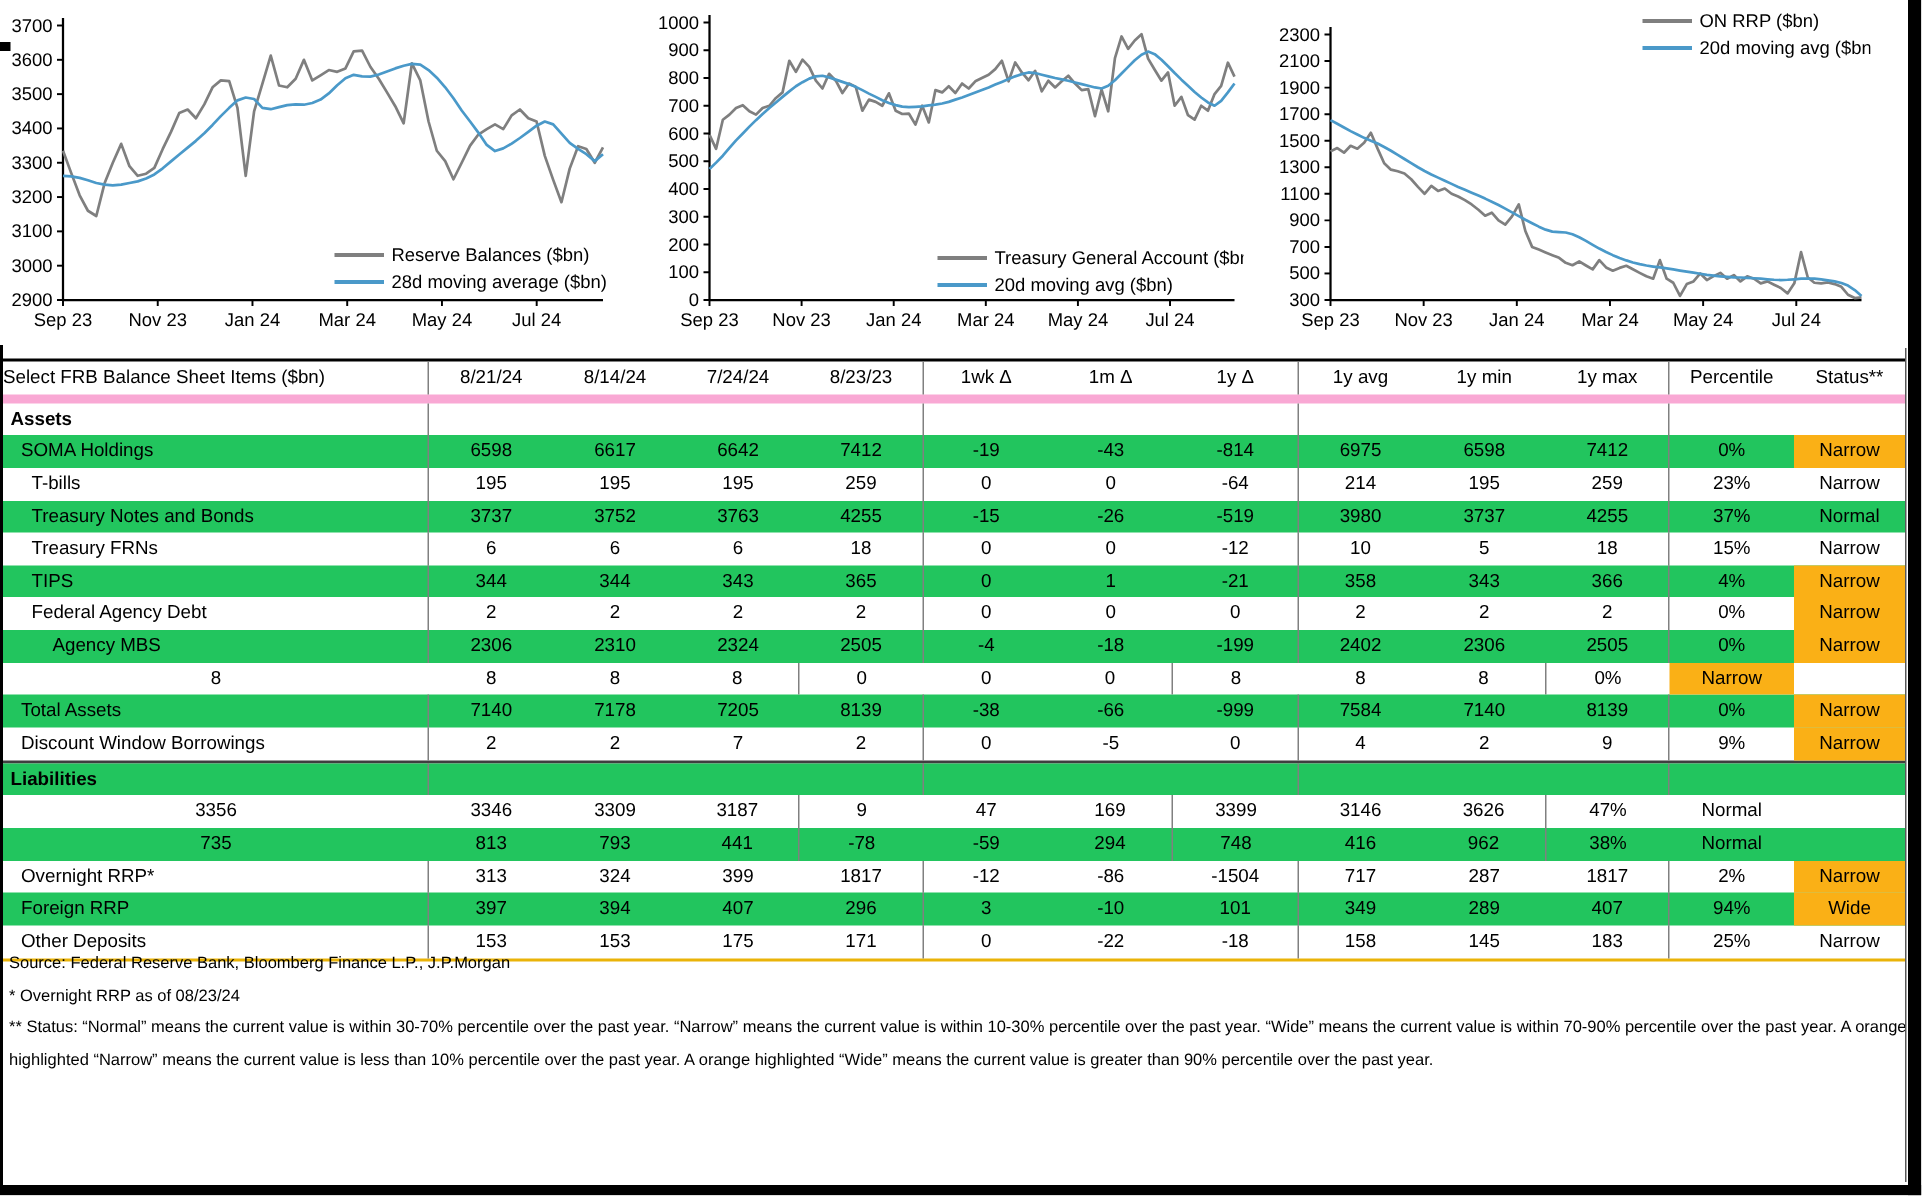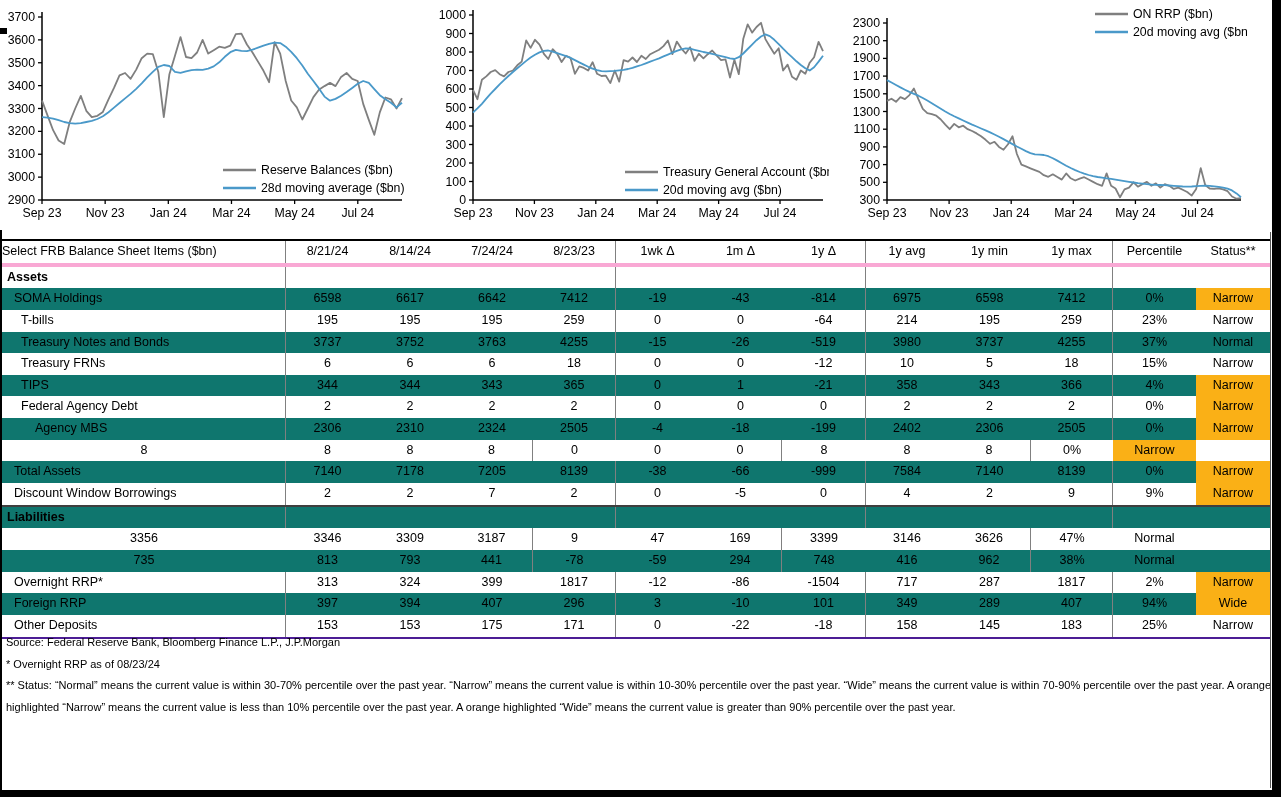--- a/index.html
+++ b/index.html
@@ -19,26 +19,26 @@
 
   
   .balance-table{position:absolute;top:239px;left:2px;width:1268px;
                  border-top:2px solid #000;background:#fff;}
   .trow{display:grid;
         grid-template-columns:284px 83px 82px 82px 83px 83px 83px 84px 82px 83px 82px 83px 74px;
         height:21.65px;}
   .cell{font-size:12.5px;line-height:21.4px;text-align:center;white-space:nowrap;overflow:hidden;}
   .cell.label{text-align:left;}
   .sep{border-right:1px solid #808080;}
-  .shade{background:#0f766e;}
+  .shade{background:#22c55e;}
   .section .cell.label{font-weight:700;}
   .hl{background:#FAB016;}
-  .hdr{border-bottom:4px solid #f9a8d4;}
+  .hdr{border-bottom:6px solid #f9a8d4;}
   .bdark{border-bottom:2px solid #3F3F3F;}
-  .bblack{border-bottom:2px solid #4c1d95;}
+  .bblack{border-bottom:2px solid #eab308;}
 
   
   .footnotes{position:absolute;left:2px;top:631px;width:1266px;padding:1px 4px 0 4px;}
   .fn{margin:0;font-size:11px;line-height:21.6px;}
 </style>
 </head>
 <body>
 
 <div class="page">
 

